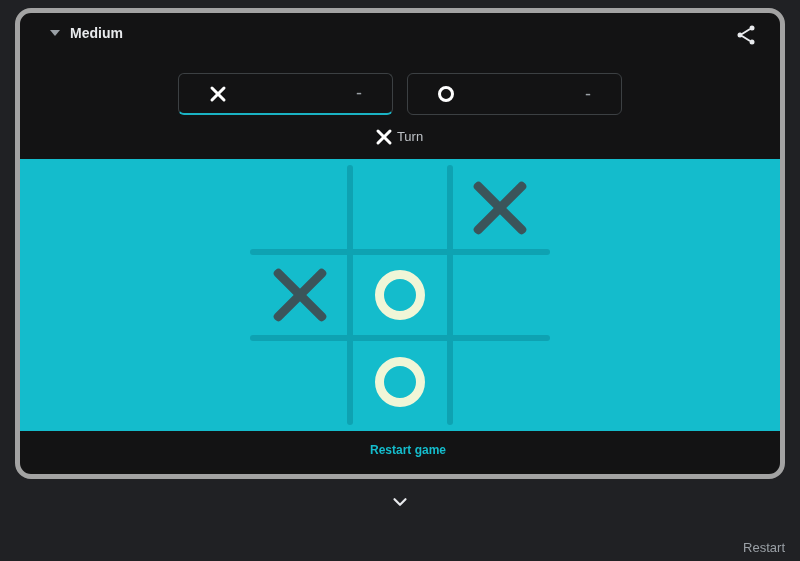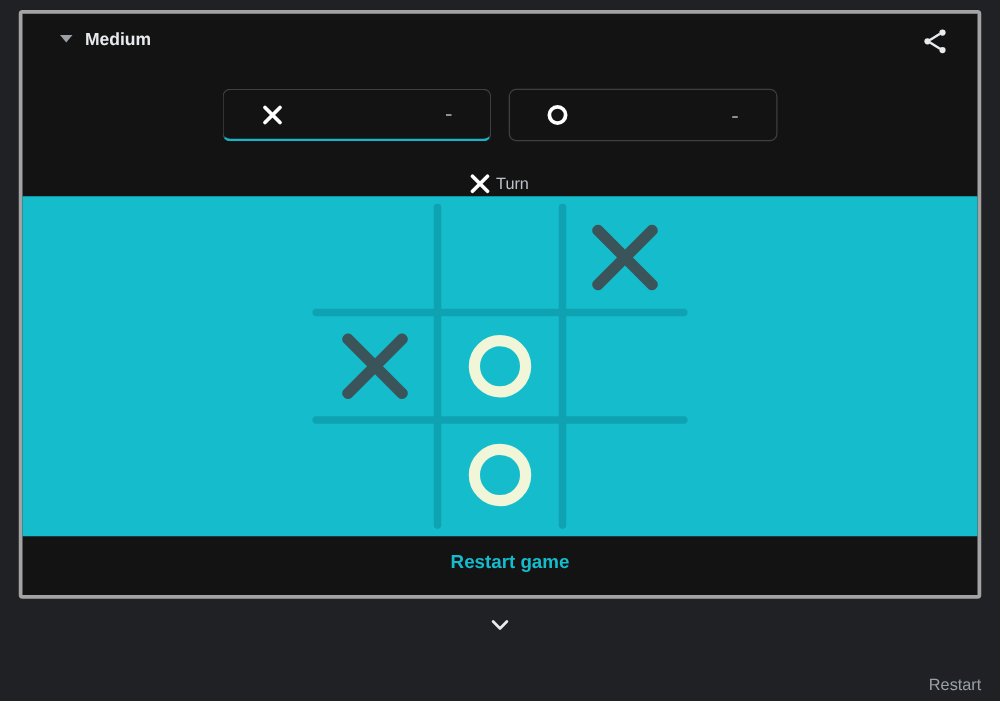--- a/index.html
+++ b/index.html
@@ -1,48 +1,48 @@
 <!DOCTYPE html>
 <html><head>
 <meta charset="utf-8">
 <style>
   html,body{margin:0;padding:0;background:#202124;color:#e8eaed;font-family:Arial,Helvetica,sans-serif;font-size:14px;}
   *{box-sizing:border-box;}
   .wrap{width:800px;height:561px;position:relative;}
-  .card{position:absolute;left:15px;top:8px;width:770px;height:471px;background:#131314;border:3px solid #a3a3a3;border-radius:3px;}
+  .card{position:absolute;left:15px;top:8px;width:770px;height:471px;background:#131314;border:5px solid #a3a3a3;border-radius:16px;}
   
   .hdr{position:absolute;left:0;top:0;width:100%;height:46px;}
   .diff{position:absolute;left:30px;top:12px;display:flex;align-items:center;gap:10px;color:#e8eaed;font-weight:bold;cursor:pointer;}
   .tri{width:0;height:0;border-left:5px solid transparent;border-right:5px solid transparent;border-top:6px solid #9aa0a6;}
   .share{position:absolute;right:22px;top:10px;cursor:pointer;}
   
   .scores{position:absolute;top:60px;left:0;width:100%;display:flex;justify-content:center;gap:14px;}
   .pill{width:215px;height:42px;border:1px solid #3c4043;border-radius:6px;display:flex;align-items:center;justify-content:space-between;padding:0 30px;}
   .pill.active{border-bottom:2px solid #1ab3c4;}
   .pill .mark{font-size:22px;color:#fff;display:flex;align-items:center;}
   .pill .dash{color:#9aa0a6;font-size:18px;}
-  .turn{position:absolute;top:128px;width:100%;text-align:center;color:#bdc1c6;font-size:13px;display:flex;justify-content:center;align-items:center;gap:6px;}
+  .turn{position:absolute;top:116px;width:100%;text-align:center;color:#bdc1c6;font-size:13px;display:flex;justify-content:center;align-items:center;gap:6px;}
   
   .board{position:absolute;top:146px;left:0;width:100%;height:272px;background:#14bccc;}
   .grid{position:absolute;left:50%;top:50%;transform:translate(-50%,-50%);width:300px;height:260px;}
   .bar{position:absolute;background:#0ea2b2;border-radius:3px;}
   .bar.v{width:6px;height:100%;}
   .bar.h{height:6px;width:100%;}
   .cell{position:absolute;width:100px;height:86px;display:flex;align-items:center;justify-content:center;cursor:pointer;}
   
   .xmark{width:56px;height:56px;position:relative;}
   .xmark::before,.xmark::after{content:"";position:absolute;left:50%;top:50%;width:70px;height:9px;background:#3b545a;border-radius:4px;}
   .xmark::before{transform:translate(-50%,-50%) rotate(45deg);}
   .xmark::after{transform:translate(-50%,-50%) rotate(-45deg);}
   .xmark.small{width:18px;height:18px;}
   .xmark.small::before,.xmark.small::after{width:20px;height:3px;background:#fff;}
   .omark{width:50px;height:50px;border:9px solid #f0f6d7;border-radius:50%;}
   .omark.small{width:16px;height:16px;border:3px solid #fff;}
   
-  .restart{position:absolute;top:430px;width:100%;text-align:center;color:#14bccc;font-weight:bold;font-size:15px;cursor:pointer;padding-left:16px;}
+  .restart{position:absolute;top:430px;width:100%;text-align:center;color:#14bccc;font-weight:bold;font-size:12px;cursor:pointer;padding-left:16px;}
   .chev{position:absolute;top:478px;width:100%;display:flex;justify-content:center;cursor:pointer;}
   .feedback{position:absolute;right:15px;bottom:6px;color:#9aa0a6;font-size:13px;cursor:pointer;}
 </style>
 </head>
 <body>
 
 <div class="wrap">
   <div class="card">
 
     <div class="hdr">

